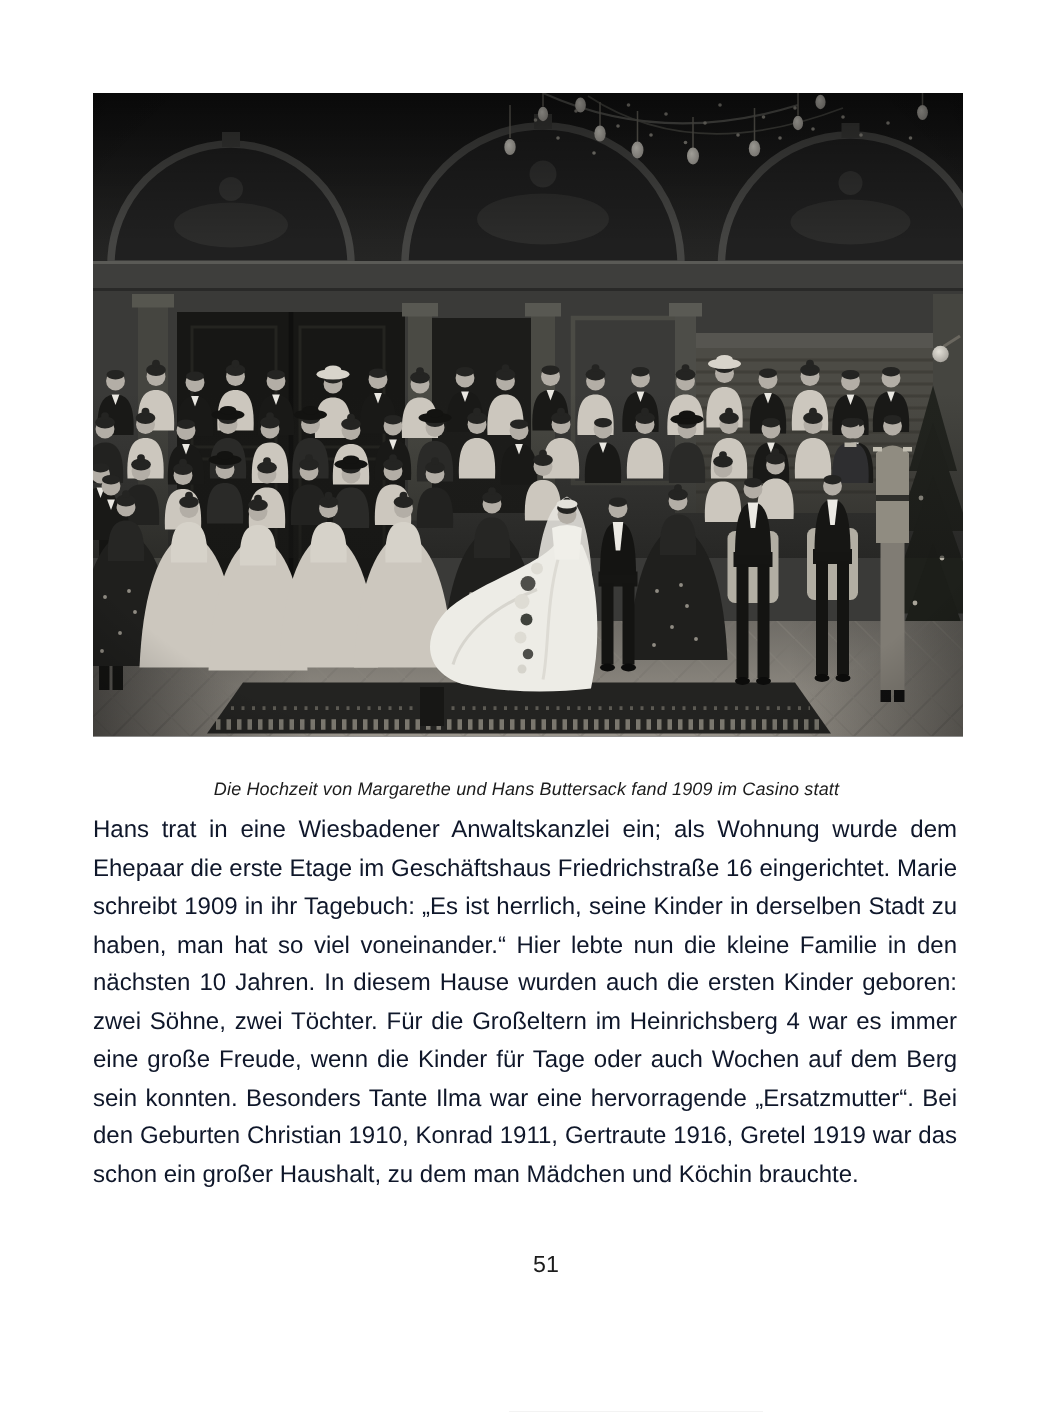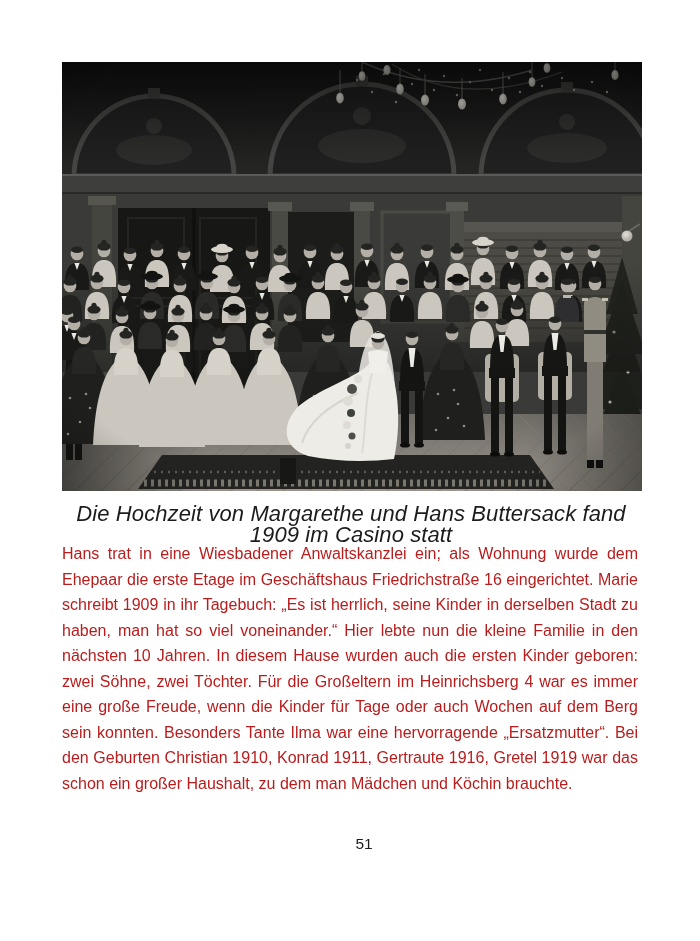--- a/index.html
+++ b/index.html
@@ -9,28 +9,28 @@
     font-family:"Liberation Sans","DejaVu Sans",sans-serif;
     color:#1b1b1b;
   }
   .photo-figure{margin:0;padding:0;}
   .photo{
     position:absolute;left:62px;top:62px;width:580px;height:429px;
     background:#2a2a2a;overflow:hidden;
   }
   .photo svg{display:block;width:580px;height:429px;}
   .caption{
-    position:absolute;left:62px;top:503px;width:578px;
-    font-style:italic;font-size:22px;line-height:21px;
+    position:absolute;left:62px;top:516px;width:578px;
+    font-style:italic;font-size:12px;line-height:21px;
     text-align:center;letter-spacing:.1px;color:#1c1c1c;
   }
   .body-text{
     position:absolute;left:62px;top:541px;width:576px;
     font-size:16px;line-height:25.5px;text-align:justify;
-    color:#b91c1c;margin:0;
+    color:#0f172a;margin:0;
   }
   .page-number{
     position:absolute;left:14px;top:835px;width:700px;
     text-align:center;font-size:15.5px;color:#1c1c1c;
   }
 </style>
 </head>
 <body>
 
 <div class="page">

